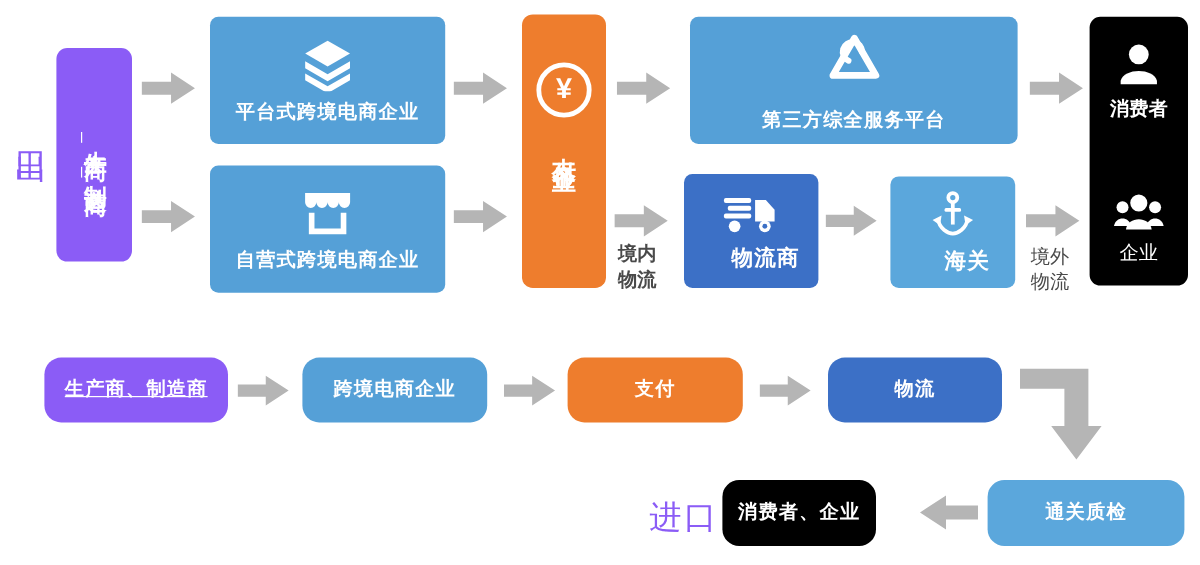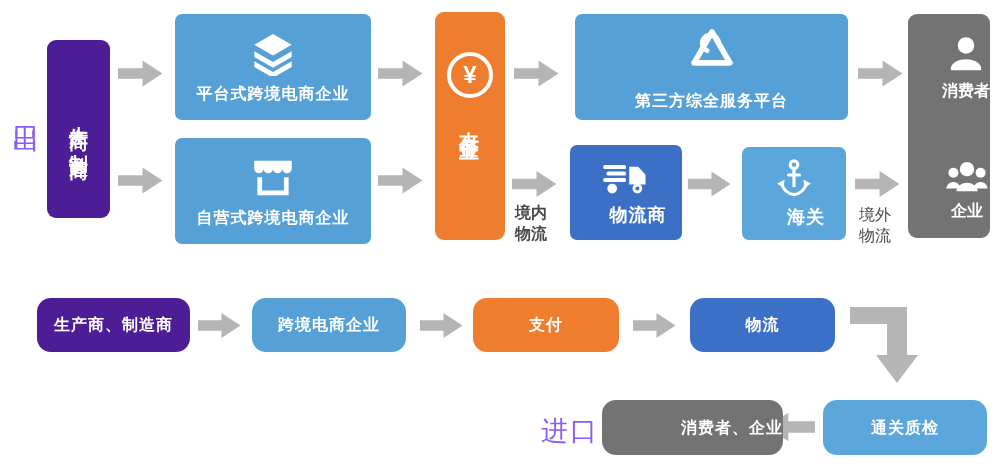--- a/index.html
+++ b/index.html
@@ -1,21 +1,21 @@
 <!DOCTYPE html>
 <html><head>
 <meta charset="utf-8">
 <style>
   html,body{margin:0;padding:0;background:#ffffff;font-family:"Liberation Sans","DejaVu Sans",sans-serif;}
   #stage{position:relative;width:1000px;height:471px;background:#ffffff;overflow:hidden;}
   .abs{position:absolute;}
   .box{display:flex;flex-direction:column;align-items:center;justify-content:center;color:#fff;box-sizing:border-box;}
   .r6{border-radius:7px;} .r8{border-radius:9px;} .r14{border-radius:14px;}
   .lblue{background:#55A0D7;} .lblue2{background:#5BA7DC;} .dblue{background:#3C70C6;}
-  .orange{background:#EE7D2D;} .yellow{background:#4c1d95;} .gold{background:#737373;align-items:flex-end;}
+  .orange{background:#EE7D2D;} .yellow{background:#8b5cf6;text-decoration:underline;} .gold{background:#000000;}
   .boxlabel{font-size:16px;font-weight:bold;letter-spacing:1px;line-height:1.1;}
   .boxlabel-sm{font-size:18px;font-weight:bold;letter-spacing:1px;padding-left:24px;}
   .vtext{writing-mode:vertical-rl;text-orientation:upright;letter-spacing:3px;}
   .blacklabel{color:#8b5cf6;font-size:27px;letter-spacing:2px;}
   .flowlabel{color:#4a4a4a;font-size:16px;line-height:21px;word-break:break-all;text-align:center;}
   .arrow svg{display:block;width:100%;height:100%;}
   .icon svg{display:block;}
   .coin{width:46px;height:46px;border:4px solid #fff;border-radius:50%;display:flex;align-items:center;justify-content:center;box-sizing:border-box;}
   .coin span{font-size:24px;font-weight:bold;color:#fff;line-height:1;}
 </style>
@@ -117,21 +117,21 @@
       <span class="icon">
         <svg width="46" height="40" viewBox="0 0 64 56">
           <circle cx="13" cy="22" r="7" fill="#fff"></circle>
           <path d="M3 44 C5 32 21 32 23 44 Z" fill="#fff"></path>
           <circle cx="51" cy="22" r="7" fill="#fff"></circle>
           <path d="M41 44 C43 32 59 32 61 44 Z" fill="#fff"></path>
           <circle cx="32" cy="17" r="10" fill="#fff"></circle>
           <path d="M17 48 C19 32 45 32 47 48 Z" fill="#fff"></path>
         </svg>
       </span>
-      <span style="font-size:16px;font-weight:bold;">企业</span>
+      <span style="font-size:16px;font-weight:normal;">企业</span>
     </div>
   </div>
 
   <div class="abs arrow" style="left:512px;top:167px;width:46px;height:34px;">
     <svg viewBox="0 0 60 40">
         <polygon points="0,13 32,13 32,3 58,20 32,37 32,27 0,27" fill="#B5B5B5"></polygon>
       </svg>
   </div>
   <div class="abs flowlabel" style="left:512px;top:202px;width:38px;font-weight:bold;">境内物流</div>
 
@@ -220,19 +220,19 @@
   <div class="abs box lblue2 r14" style="left:823px;top:400px;width:164px;height:55px;">
     <span class="boxlabel">通关质检</span>
   </div>
 
   <div class="abs arrow" style="left:765px;top:408px;width:50px;height:38px;">
     <svg viewBox="0 0 60 40">
         <polygon points="60,13 28,13 28,3 2,20 28,37 28,27 60,27" fill="#B5B5B5"></polygon>
       </svg>
   </div>
 
-  <div class="abs box gold r14" style="left:602px;top:400px;width:181px;height:55px;">
+  <div class="abs box gold r14" style="left:602px;top:400px;width:128px;height:55px;">
     <span class="boxlabel">消费者、企业</span>
   </div>
 
   <div class="abs blacklabel" style="left:541px;top:413px;">进口</div>
 
 </div>
 
 </body></html>

